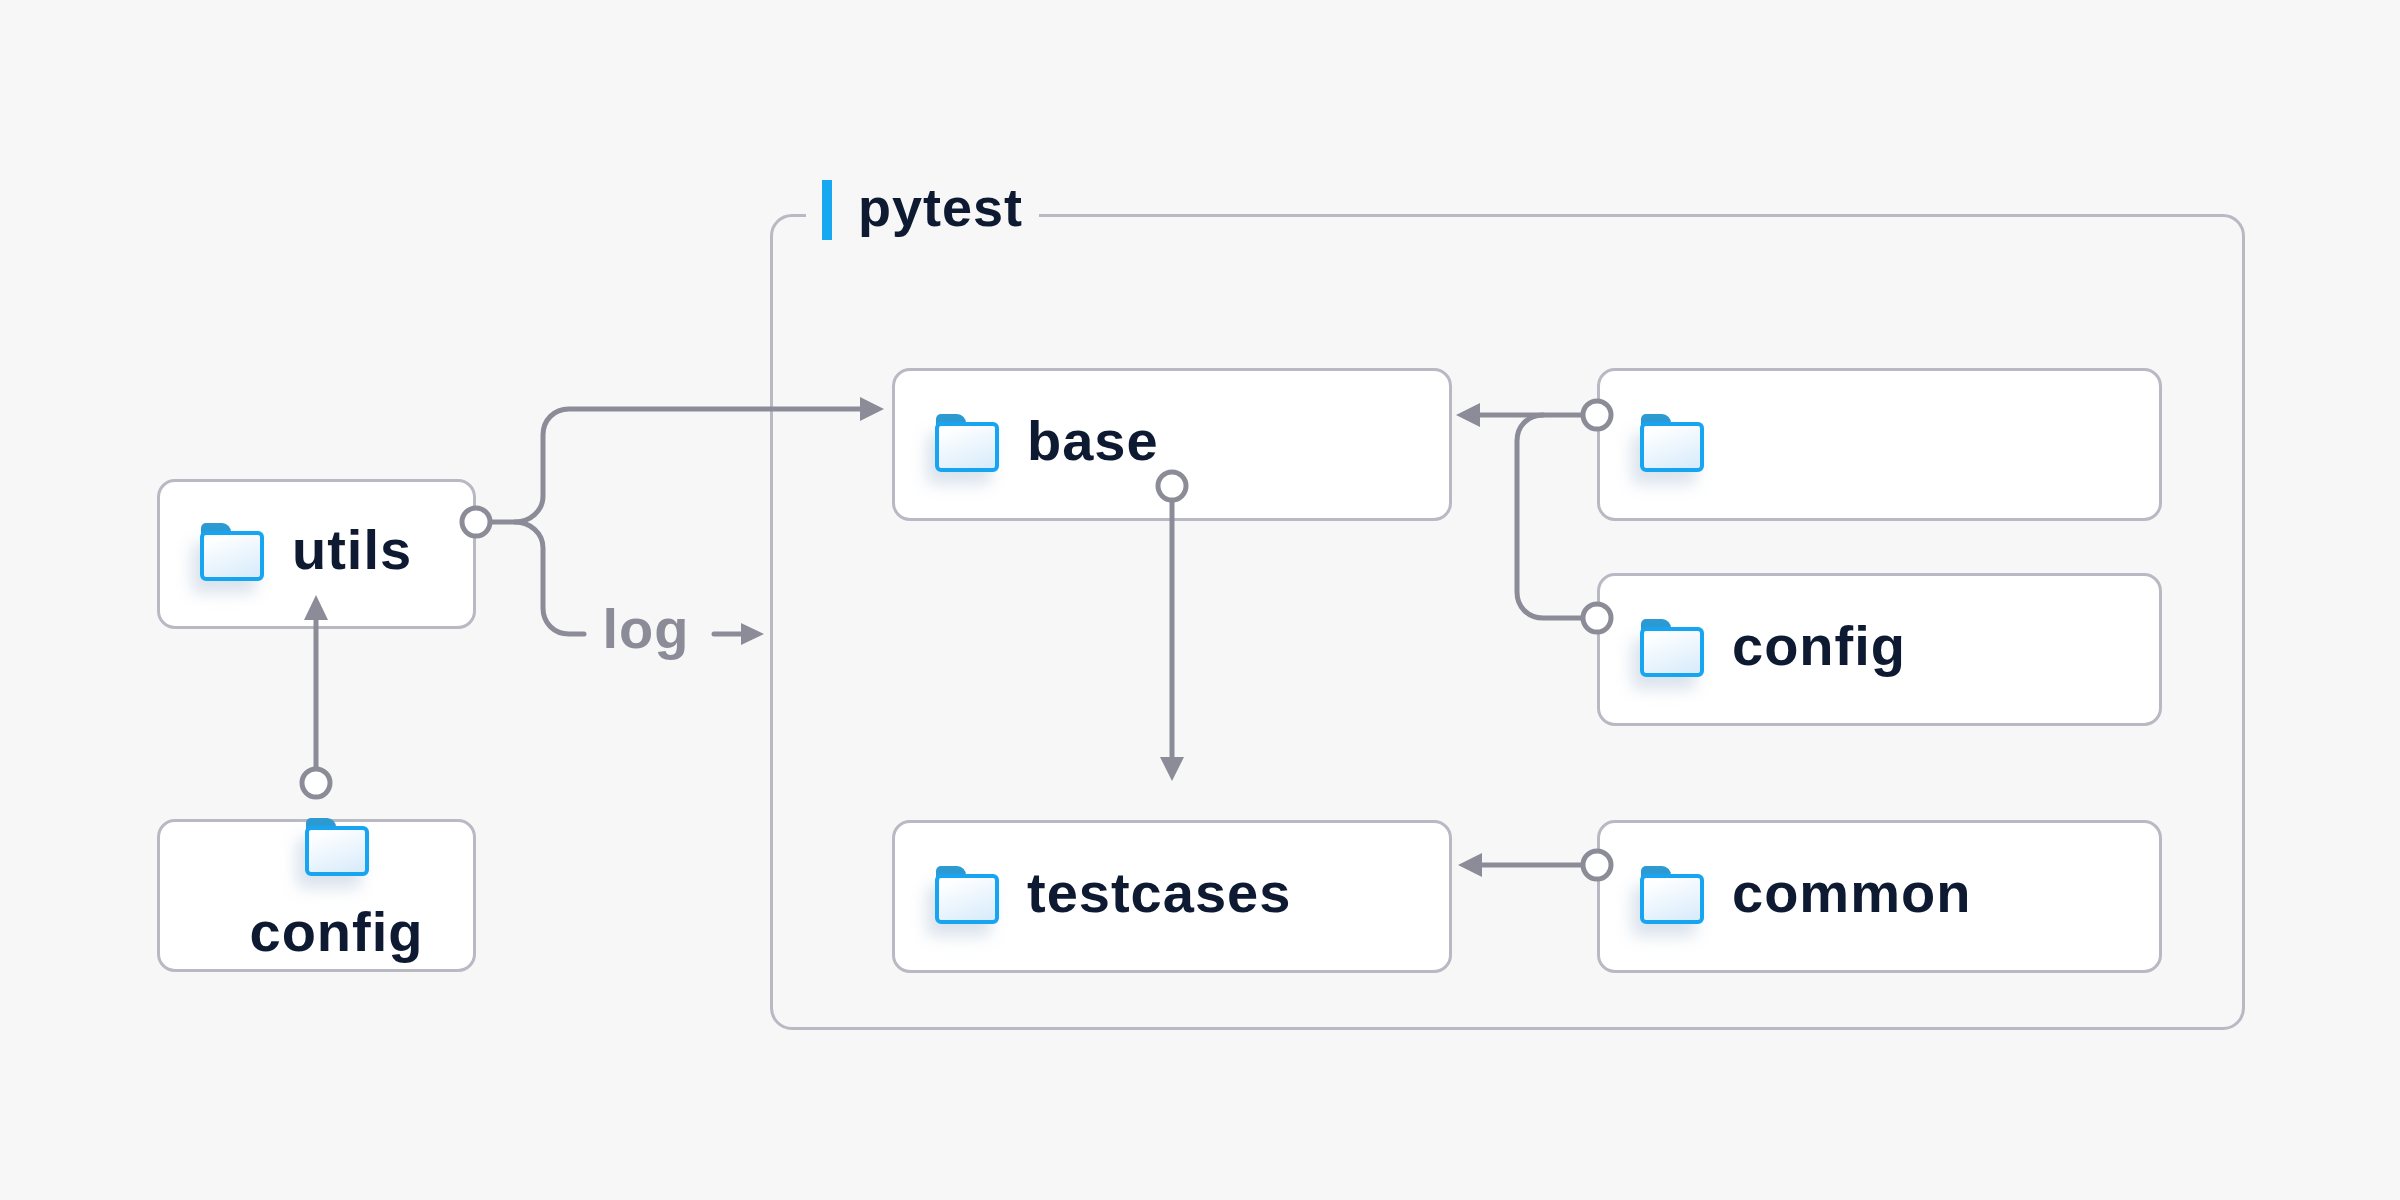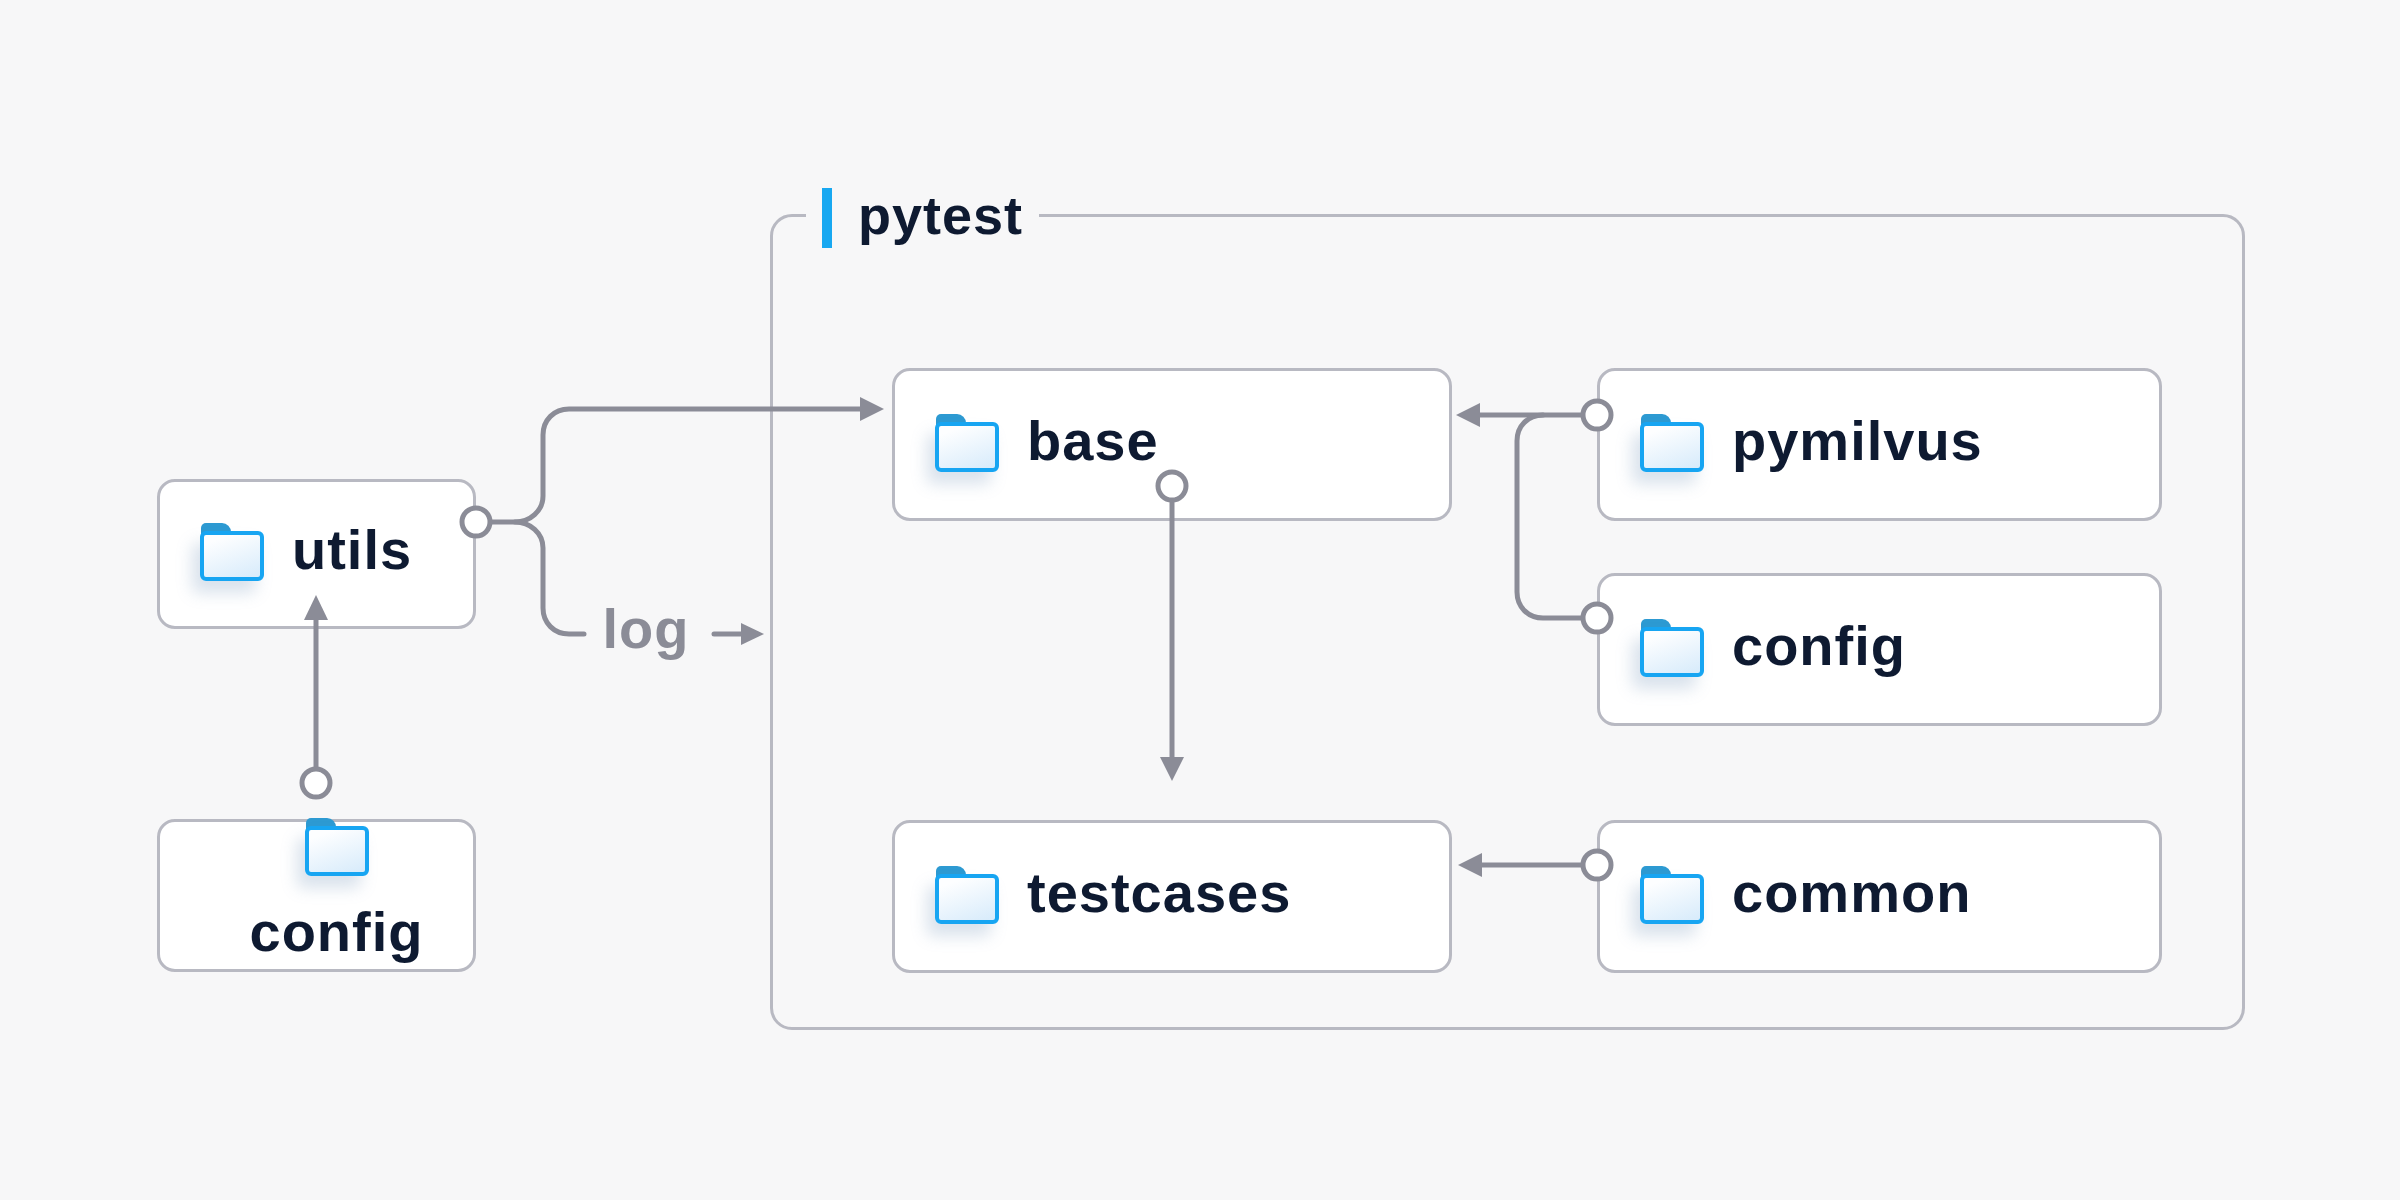--- a/index.html
+++ b/index.html
@@ -26,21 +26,21 @@
     border-radius: 22px;
     box-sizing: border-box;
     background: transparent;
   }
   .group-label {
     position: absolute;
     left: 806px;
     top: 180px;
     height: 68px;
     display: flex;
-    align-items: flex-end;
+    align-items: flex-start;
     gap: 26px;
     padding: 0 16px;
     background: #f7f7f8;
   }
   .group-label .bar {
     width: 10px;
     height: 60px;
     background: #18a8f1;
     flex: none;
   }
@@ -174,21 +174,20 @@
         <span class="body"></span>
       </span>
     <span class="label">base</span>
   </div>
 
   <div class="node node-pymilvus">
     <span class="folder">
         <span class="tab"></span>
         <span class="body"></span>
       </span>
-    <span class="label">pymilvus</span>
   </div>
 
   <div class="node node-check">
     <span class="folder">
         <span class="tab"></span>
         <span class="body"></span>
       </span>
     <span class="label">config</span>
   </div>
 

